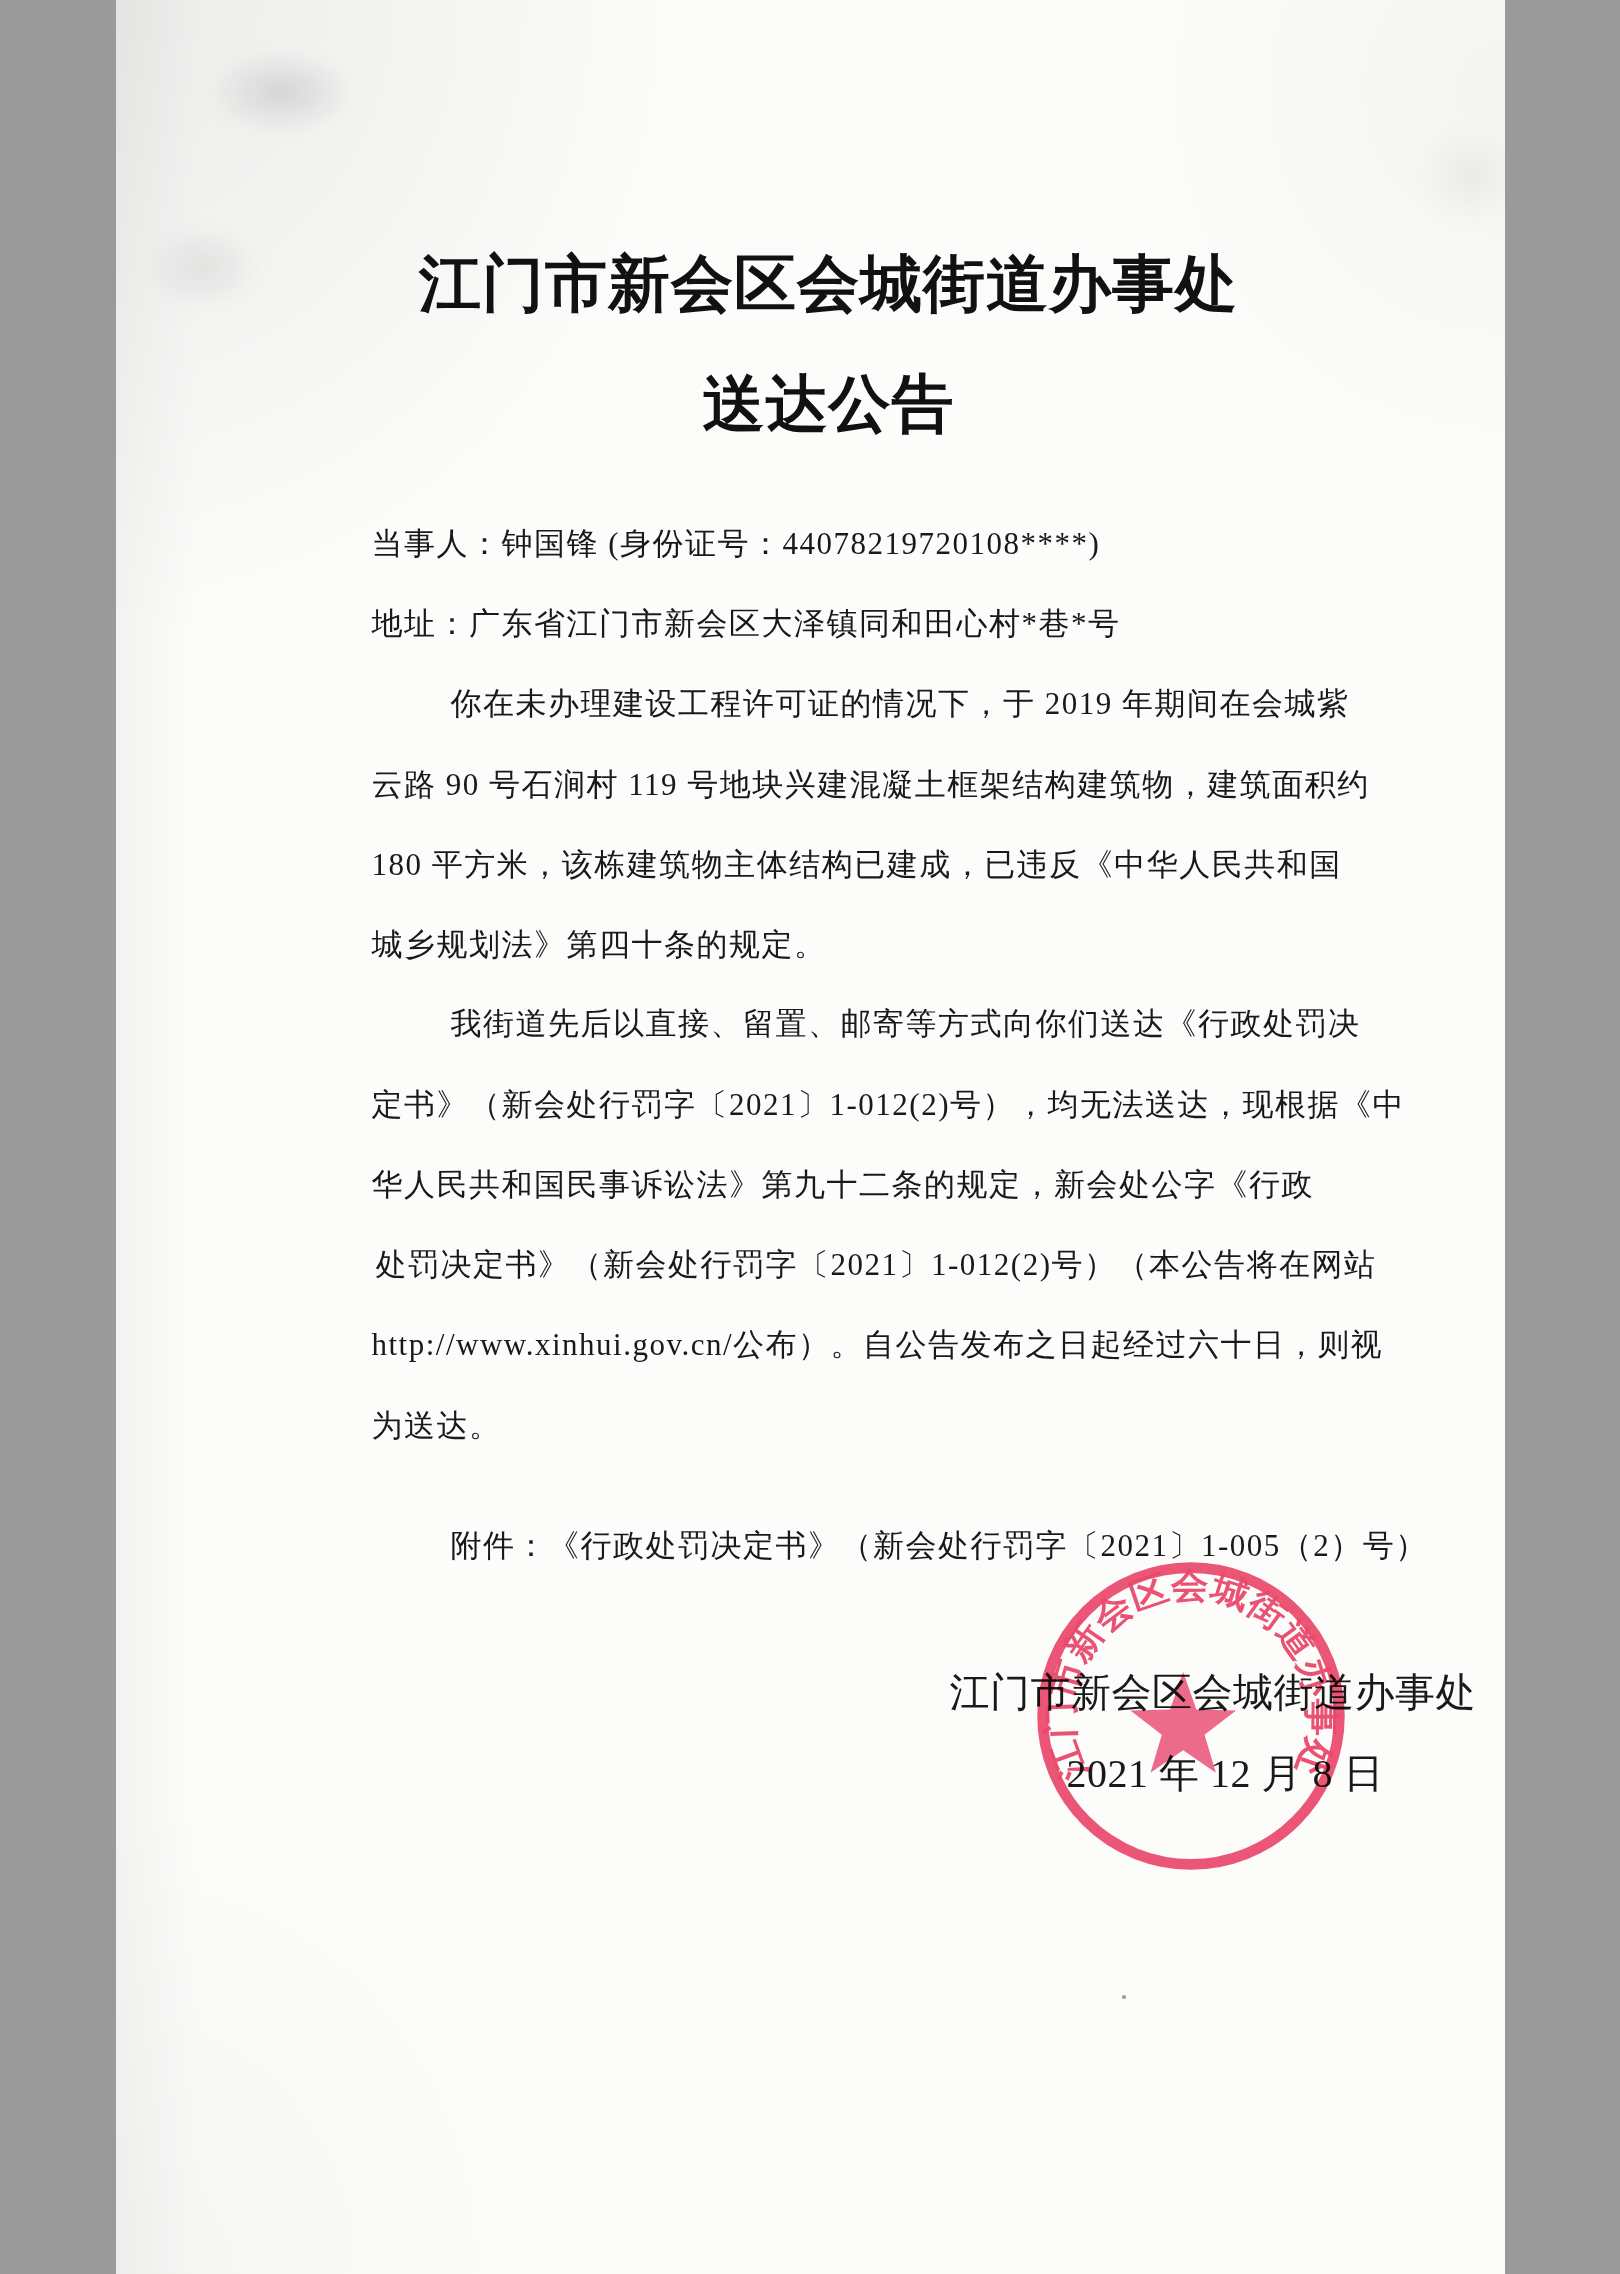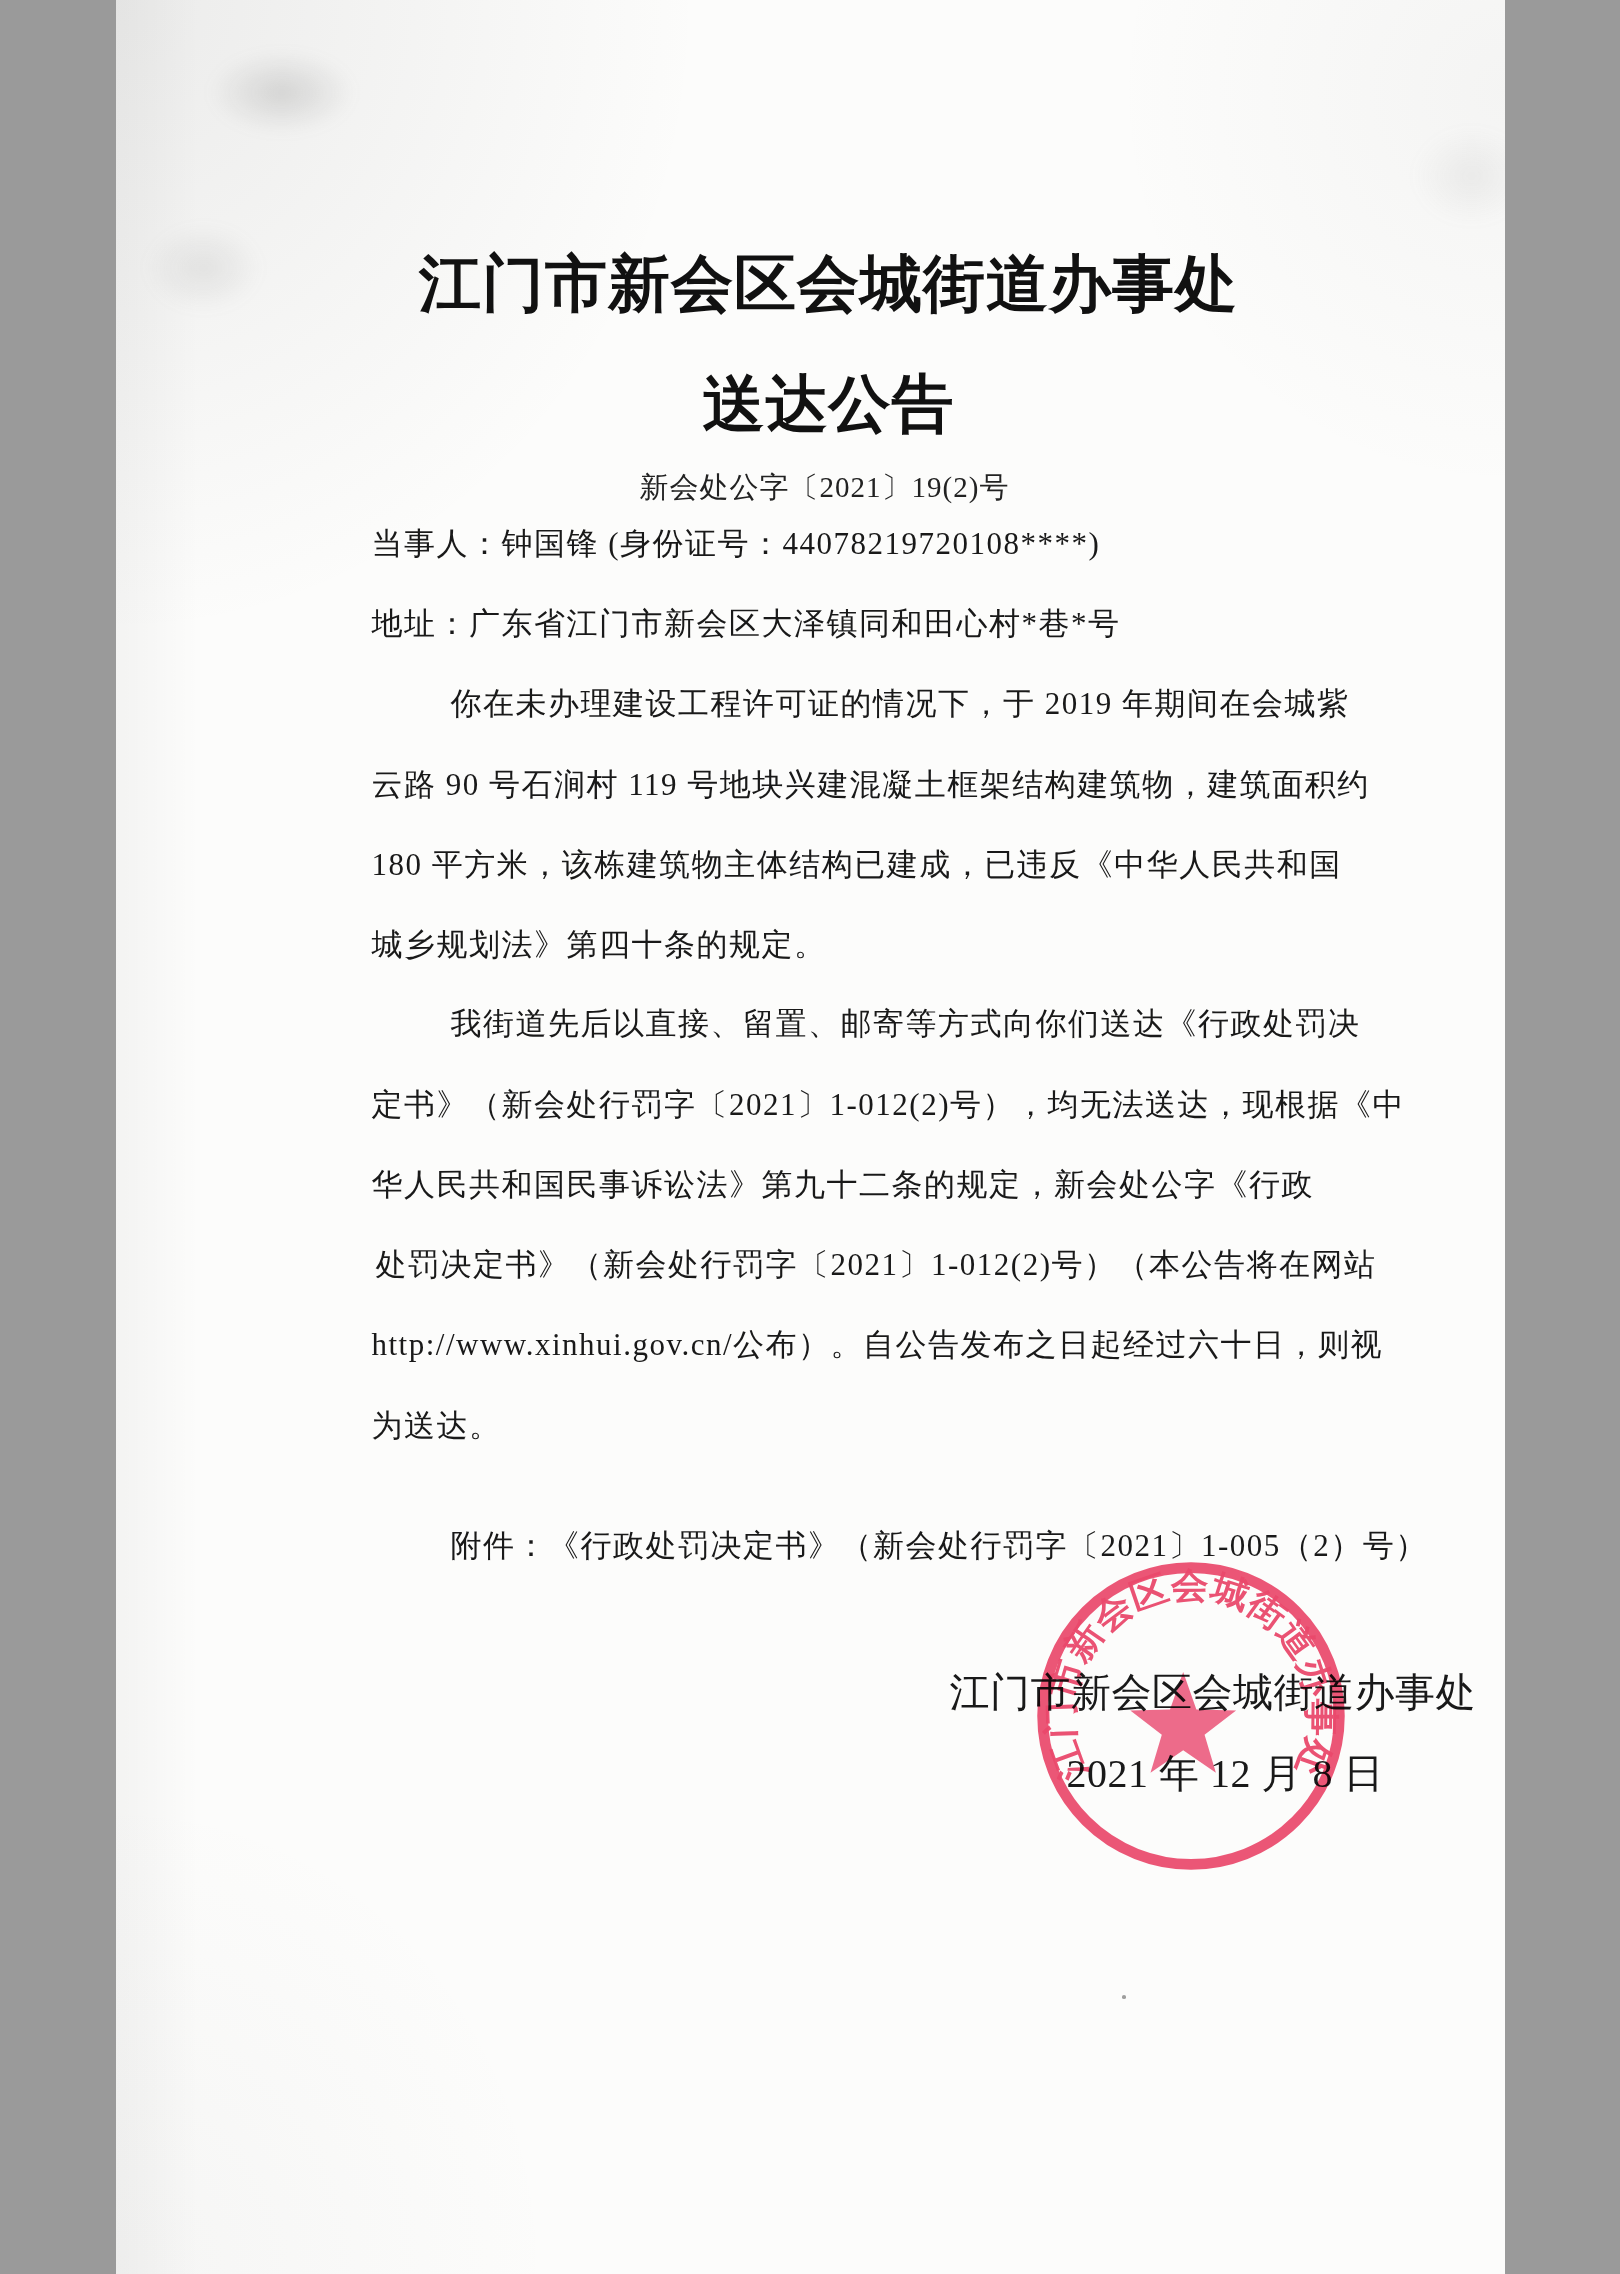--- a/index.html
+++ b/index.html
@@ -73,21 +73,20 @@
 <div class="page">
 
   <div class="smudge s1"></div>
   <div class="smudge s2"></div>
   <div class="smudge s3"></div>
   <div class="speck"></div>
 
   <div class="title t1">江门市新会区会城街道办事处</div>
   <div class="title t2">送达公告</div>
 
-  <div class="doc-number" style="top:468px">新会处公字〔2021〕19(2)号</div>
 
   <div class="bline" style="left:256px; top:525px">当事人：钟国锋 (身份证号：44078219720108****)</div>
   <div class="bline" style="left:256px; top:605px">地址：广东省江门市新会区大泽镇同和田心村*巷*号</div>
 
   <div class="bline" style="left:335px; top:685px">你在未办理建设工程许可证的情况下，于 2019 年期间在会城紫</div>
   <div class="bline" style="left:256px; top:766px">云路 90 号石涧村 119 号地块兴建混凝土框架结构建筑物，建筑面积约</div>
   <div class="bline" style="left:256px; top:846px">180 平方米，该栋建筑物主体结构已建成，已违反《中华人民共和国</div>
   <div class="bline" style="left:335px; top:1005px">我街道先后以直接、留置、邮寄等方式向你们送达《行政处罚决</div>
 
   <div class="bline" style="left:256px; top:926px">城乡规划法》第四十条的规定。</div>

